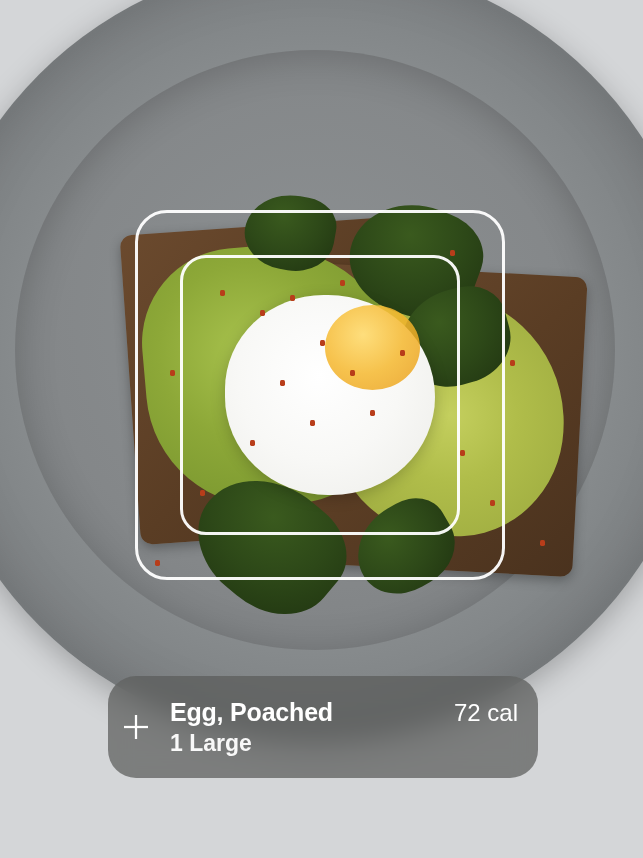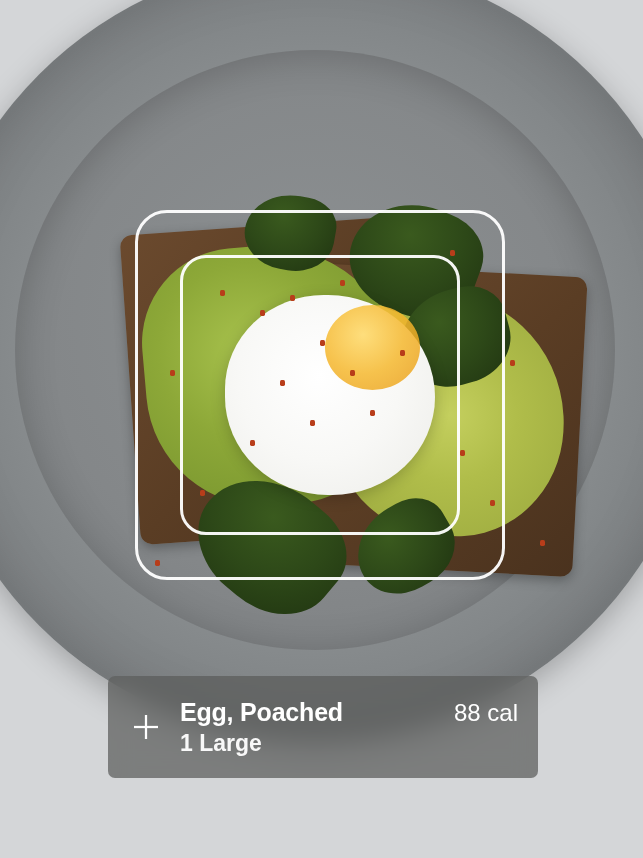--- a/index.html
+++ b/index.html
@@ -171,24 +171,24 @@
     
     
     .result-card {
       position: absolute;
       left: 108px;
       bottom: 80px;
       width: 430px;
       height: 102px;
       background: rgba(90, 92, 90, 0.72);
       backdrop-filter: blur(12px);
-      border-radius: 7px;
+      border-radius: 28px;
       display: flex;
       align-items: center;
-      padding: 0 20px 0 14px;
+      padding: 0 20px 0 4px;
       color: #ffffff;
     }
     
     .add-button {
       width: 48px;
       height: 48px;
       display: flex;
       align-items: center;
       justify-content: center;
       cursor: pointer;
@@ -280,17 +280,17 @@
 <div class="result-card">
   <div class="add-button">
     <svg viewBox="0 0 24 24" fill="none">
       <line x1="12" y1="4" x2="12" y2="20"></line>
       <line x1="4" y1="12" x2="20" y2="12"></line>
     </svg>
   </div>
   <div class="card-text">
     <div class="card-top-row">
       <span class="food-name">Egg, Poached</span>
-      <span class="calories">88 cal</span>
+      <span class="calories">72 cal</span>
     </div>
     <span class="serving">1 Large</span>
   </div>
 </div>
 
 </body></html>

